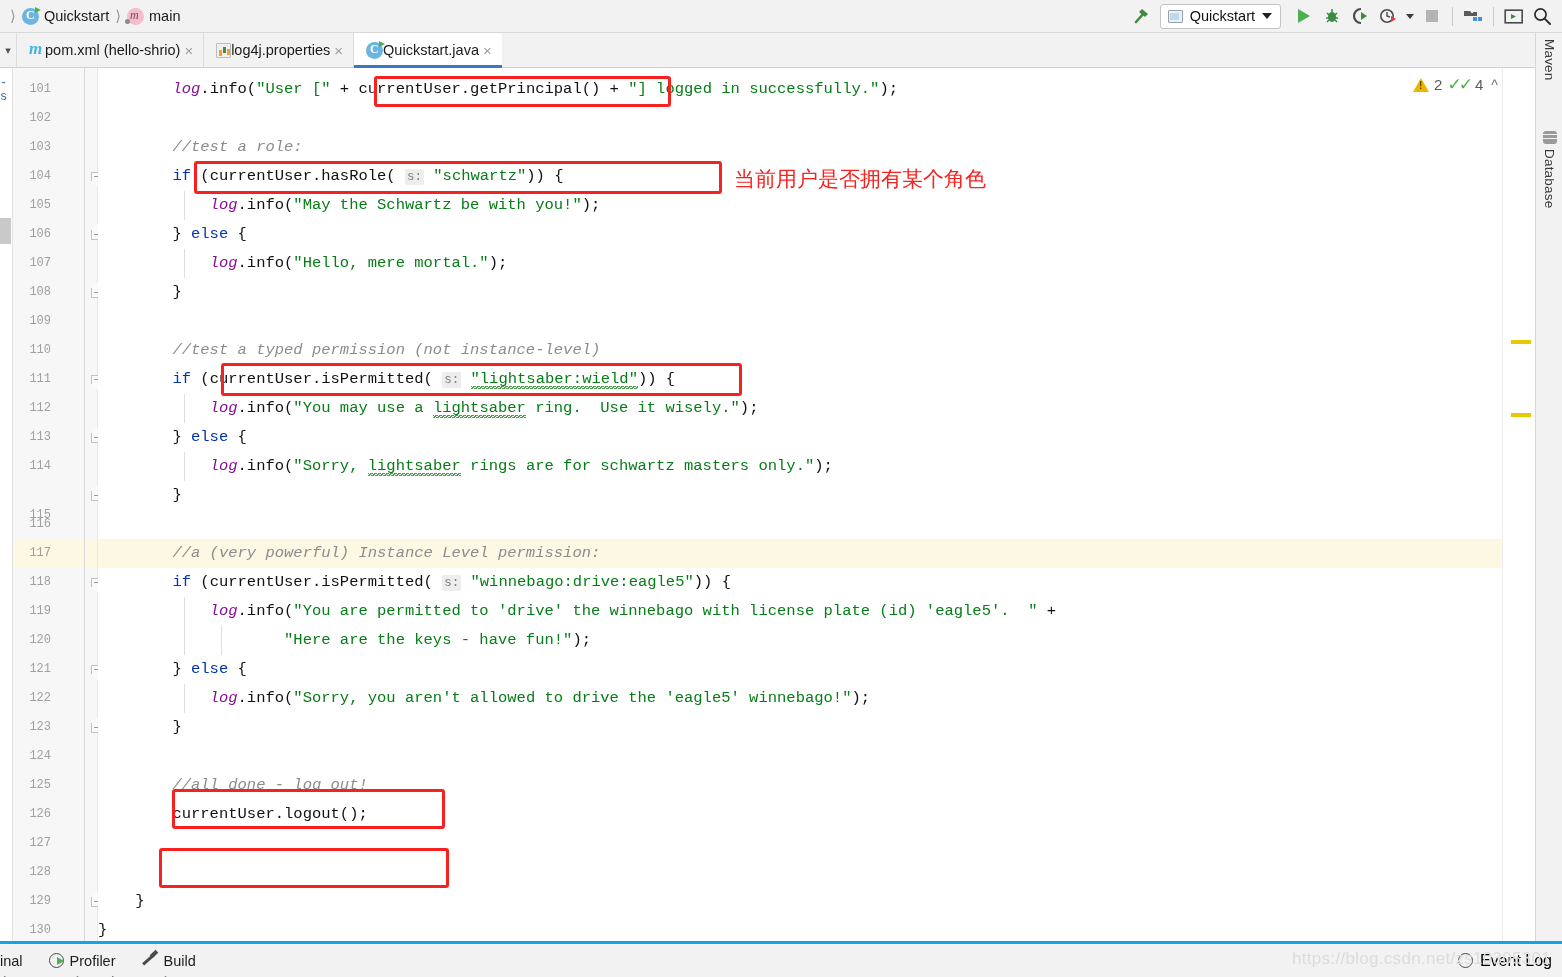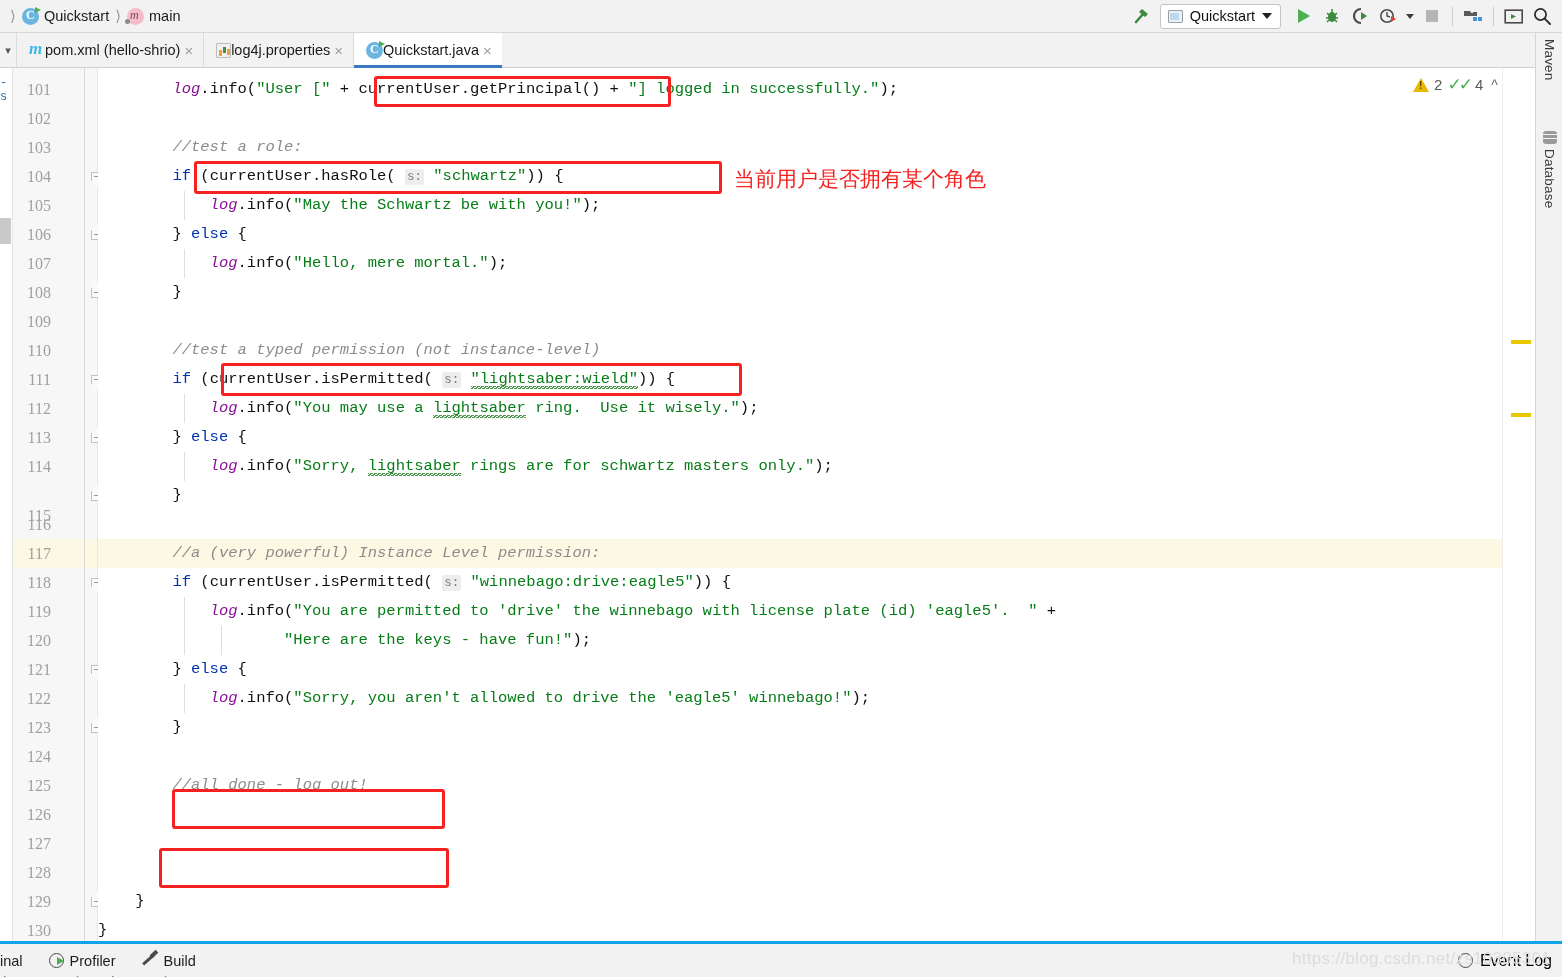--- a/index.html
+++ b/index.html
@@ -174,22 +174,22 @@
     position: absolute; left: 0; top: 150px; width: 11px; height: 26px;
     background: #c9c9c9;
   }
   .gutter {
     position: absolute; left: 13px; top: 0;
     width: 85px; height: 873px;
     background: #f7f7f7; border-right: 1px solid #e8e8e8;
   }
   .gutter .ln {
     position: absolute; right: 46px;
-    font-family: Liberation Serif, serif;
-    font-size: 16px; color: #a0a0a0;
+    font-family: Liberation Mono, monospace;
+    font-size: 12px; color: #a0a0a0;
     text-align: right; width: 40px;
   }
   .fold {
     position: absolute; left: 78px;
     width: 13px; height: 13px;
   }
   .fold .box {
     position: absolute; left: 0; top: 2px;
     width: 12px; height: 10px;
     border: 1px solid #c2c2c2; background: #fafafa;
@@ -631,20 +631,21 @@
         <div class="indent-guide" style="left: 86px; top: 529px; height: 29px;"></div>
         <div class="code-line" style="top: 558px;"><span>                    </span><span class="str">"Here are the keys - have fun!"</span><span>);</span></div>
         <div class="indent-guide" style="left: 86px; top: 558px; height: 29px;"></div>
         <div class="indent-guide" style="left: 123px; top: 558px; height: 29px;"></div>
         <div class="code-line" style="top: 587px;"><span>        } </span><span class="kw">else</span><span> {</span></div>
         <div class="code-line" style="top: 616px;"><span>            </span><span class="fld">log</span><span>.info(</span><span class="str">"Sorry, you aren't allowed to drive the 'eagle5' winnebago!"</span><span>);</span></div>
         <div class="indent-guide" style="left: 86px; top: 616px; height: 29px;"></div>
         <div class="code-line" style="top: 645px;"><span>        }</span></div>
         <div class="code-line" style="top: 674px;"></div>
         <div class="code-line" style="top: 703px;"><span class="cmt">        //all done - log out!</span></div>
+        <div class="code-line" style="top: 732px;"><span>        currentUser.logout();</span></div>
         <div class="code-line" style="top: 761px;"></div>
         <div class="code-line" style="top: 819px;"><span>    }</span></div>
         <div class="code-line" style="top: 848px;"><span>}</span></div>
       </div>
 
     <div class="inspect">
       <span class="warn-tri"></span>
       <span>2</span>
       <span class="chk">✓✓</span>
       <span>4</span>

